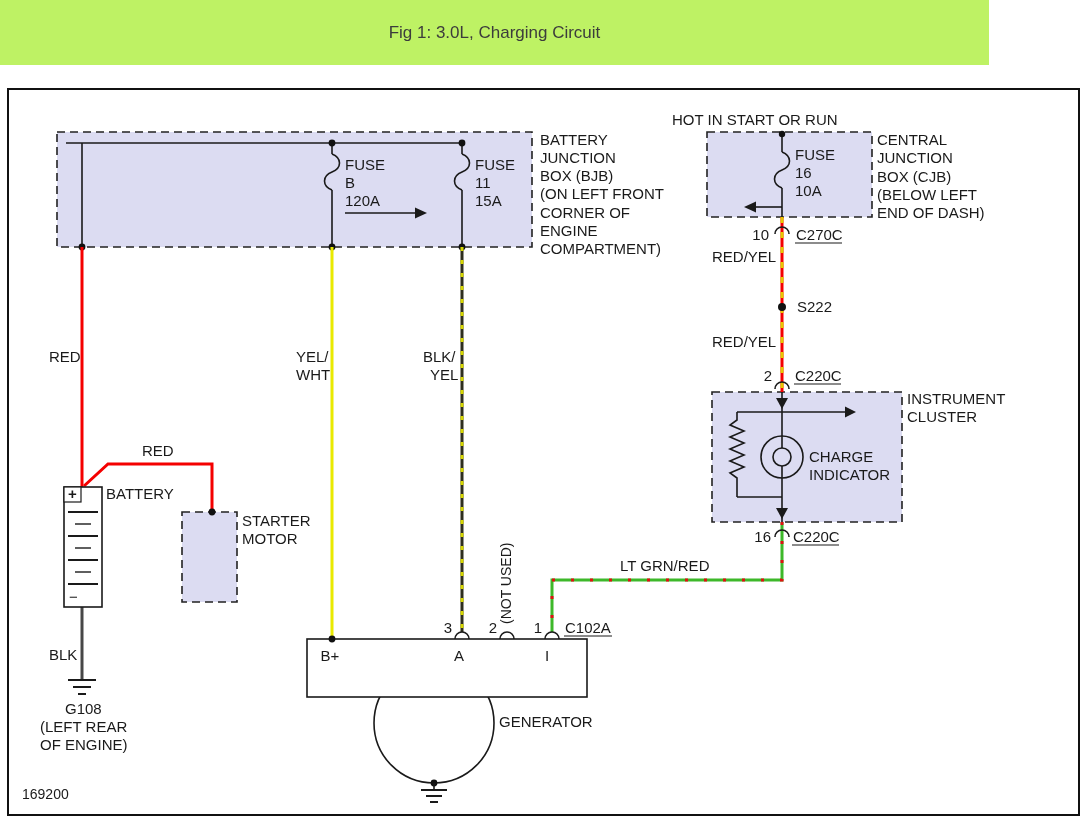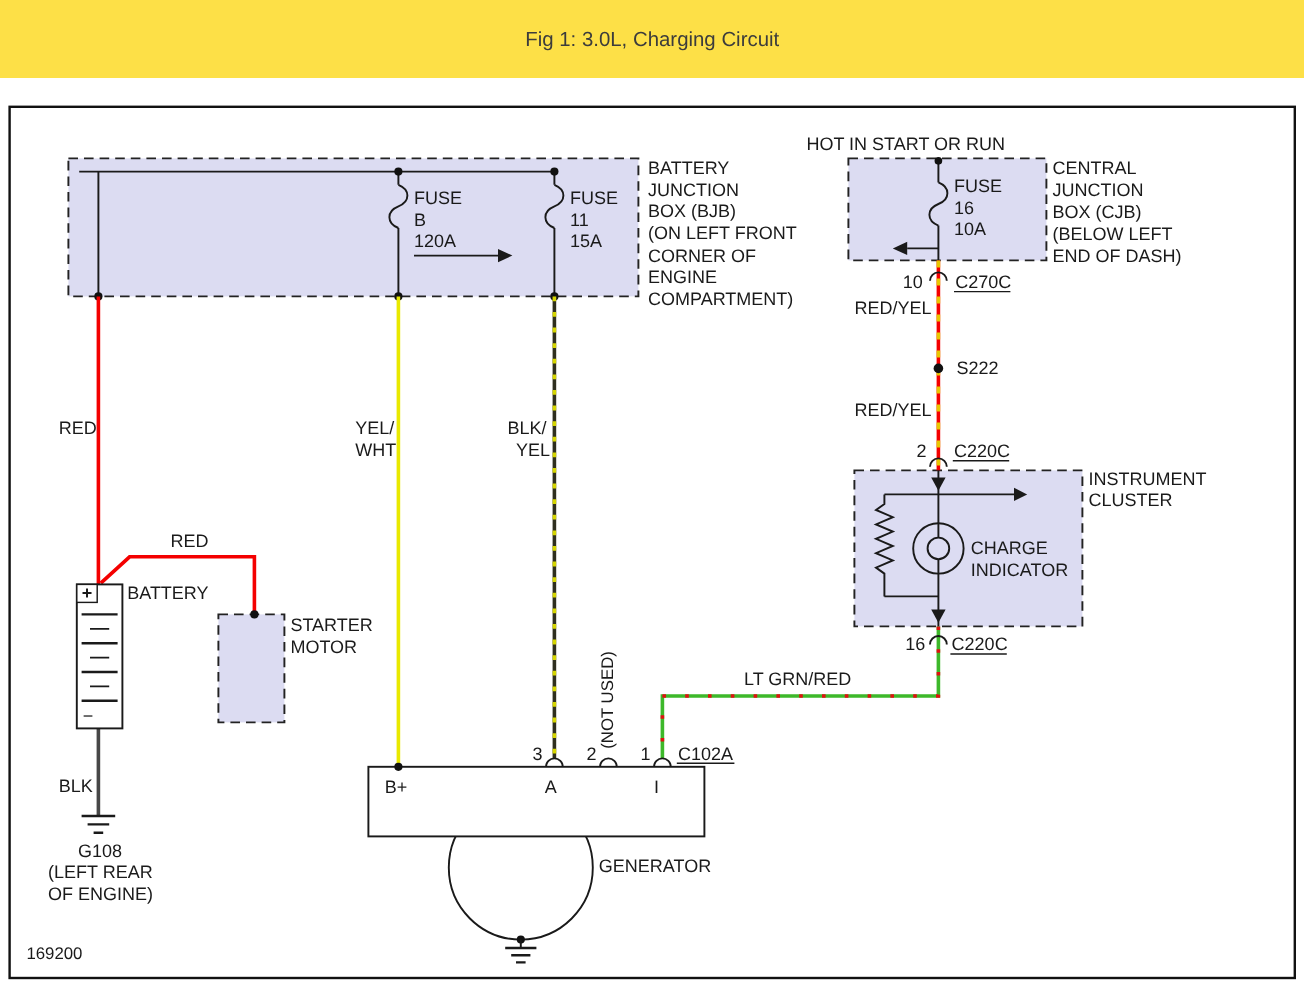--- a/index.html
+++ b/index.html
@@ -1,17 +1,17 @@
 <!DOCTYPE html>
 <html><head>
 <meta charset="utf-8">
 <style>
   html,body{margin:0;padding:0;background:#ffffff;width:1087px;height:823px;
     font-family:"Liberation Sans",sans-serif;position:relative;}
-  .titlebar{position:absolute;left:0;top:0;width:1087px;height:65px;background:#fde047;
+  .titlebar{position:absolute;left:0;top:0;width:989px;height:65px;background:#bef264;
     display:flex;align-items:center;justify-content:center;}
   .titlebar span{font-size:17px;color:#3c3c3c;}
   .diagram{position:absolute;left:7px;top:88px;width:1069px;height:724px;
     border:2px solid #111;background:#fff;}
   svg text{font-family:"Liberation Sans",sans-serif;font-size:15px;fill:#1a1a1a;}
   svg .small{font-size:14px;}
   .k{stroke:#1a1a1a;stroke-width:1.6;fill:none;}
   .w{stroke-width:3;fill:none;stroke-linecap:butt;}
   .box{stroke:#222;stroke-width:1.6;stroke-dasharray:8 5;}
   .solidbox{stroke:#1a1a1a;stroke-width:1.6;}

